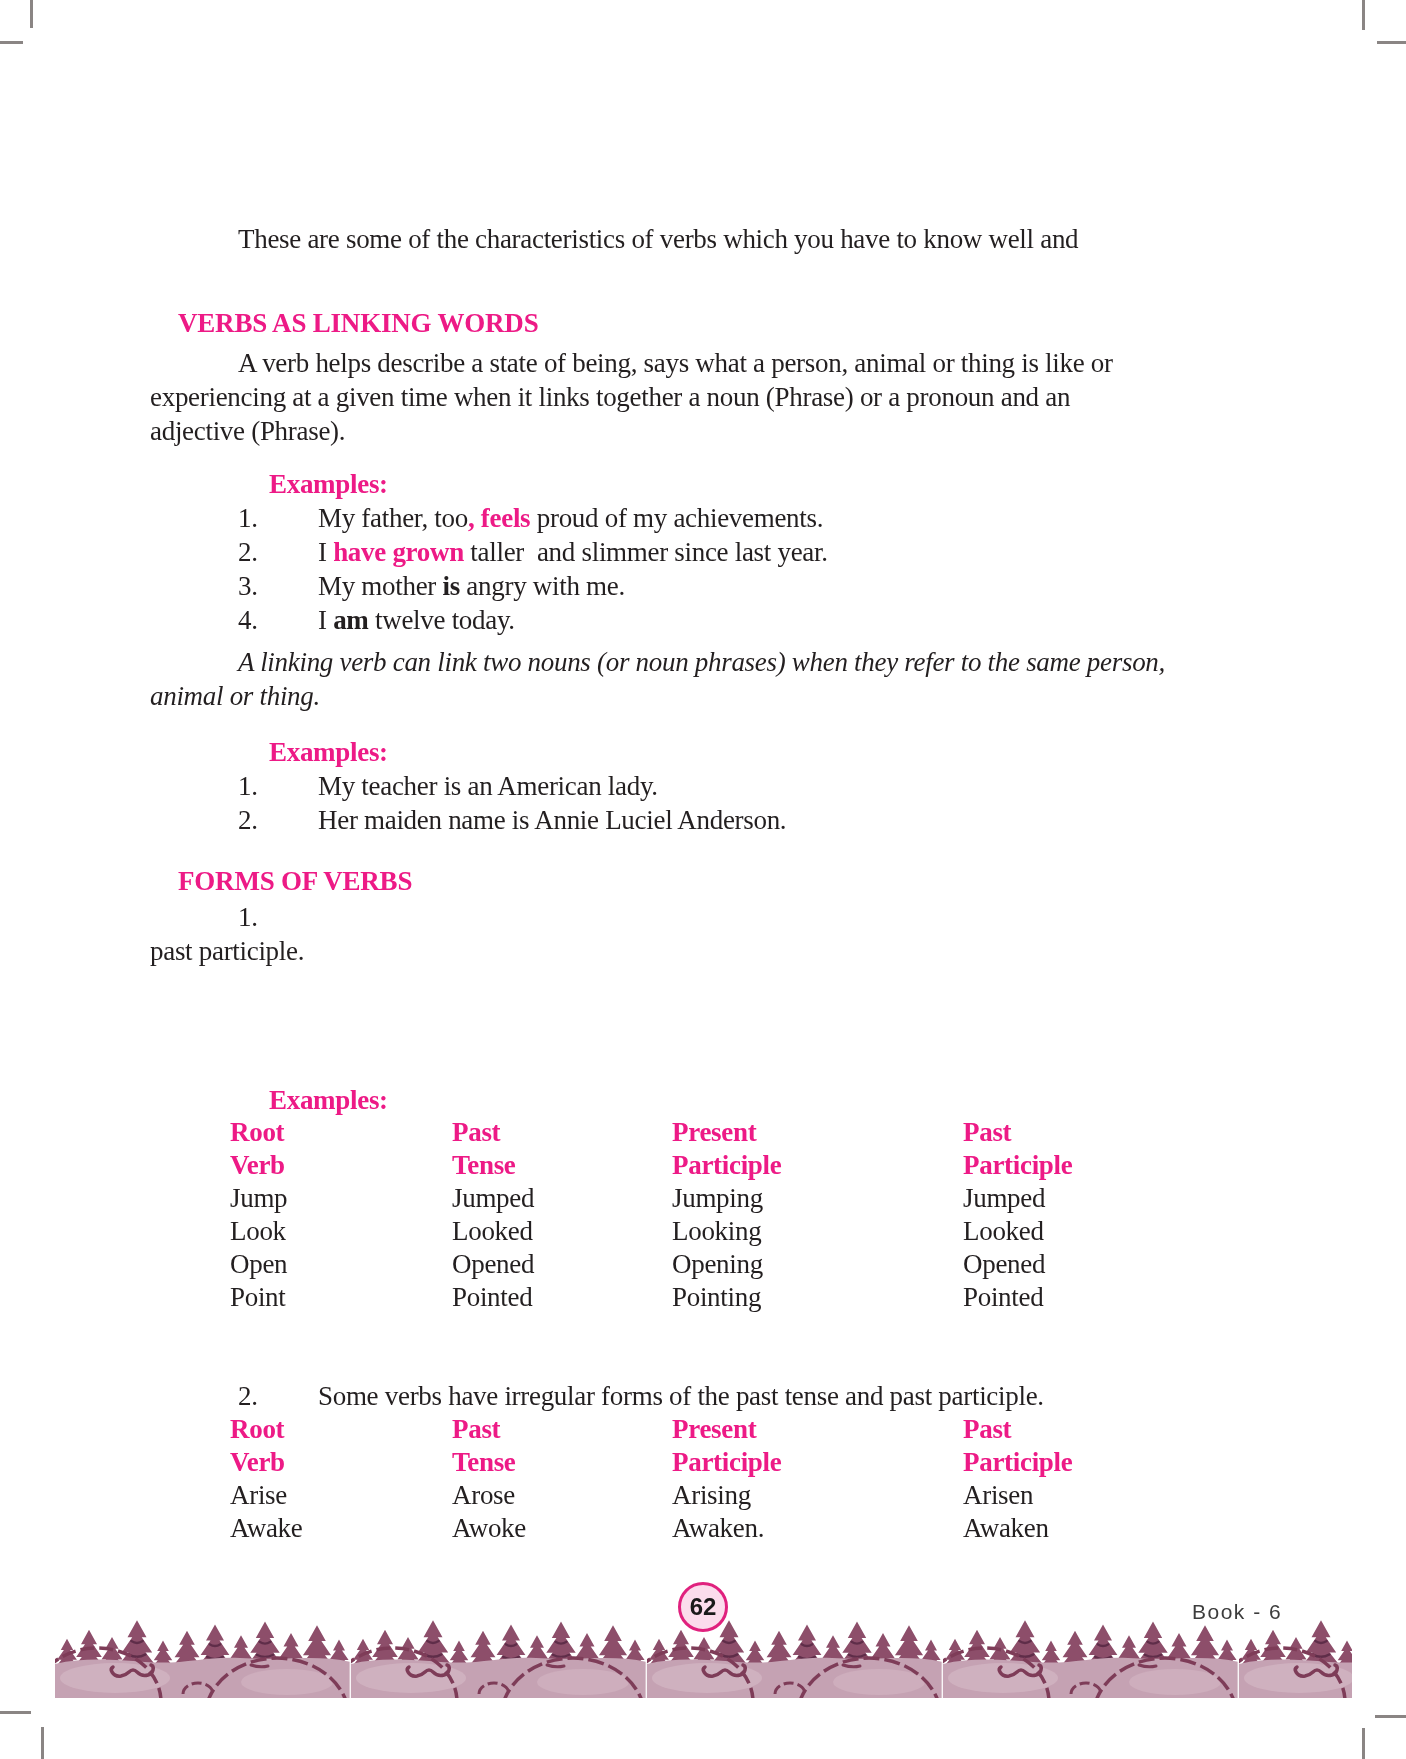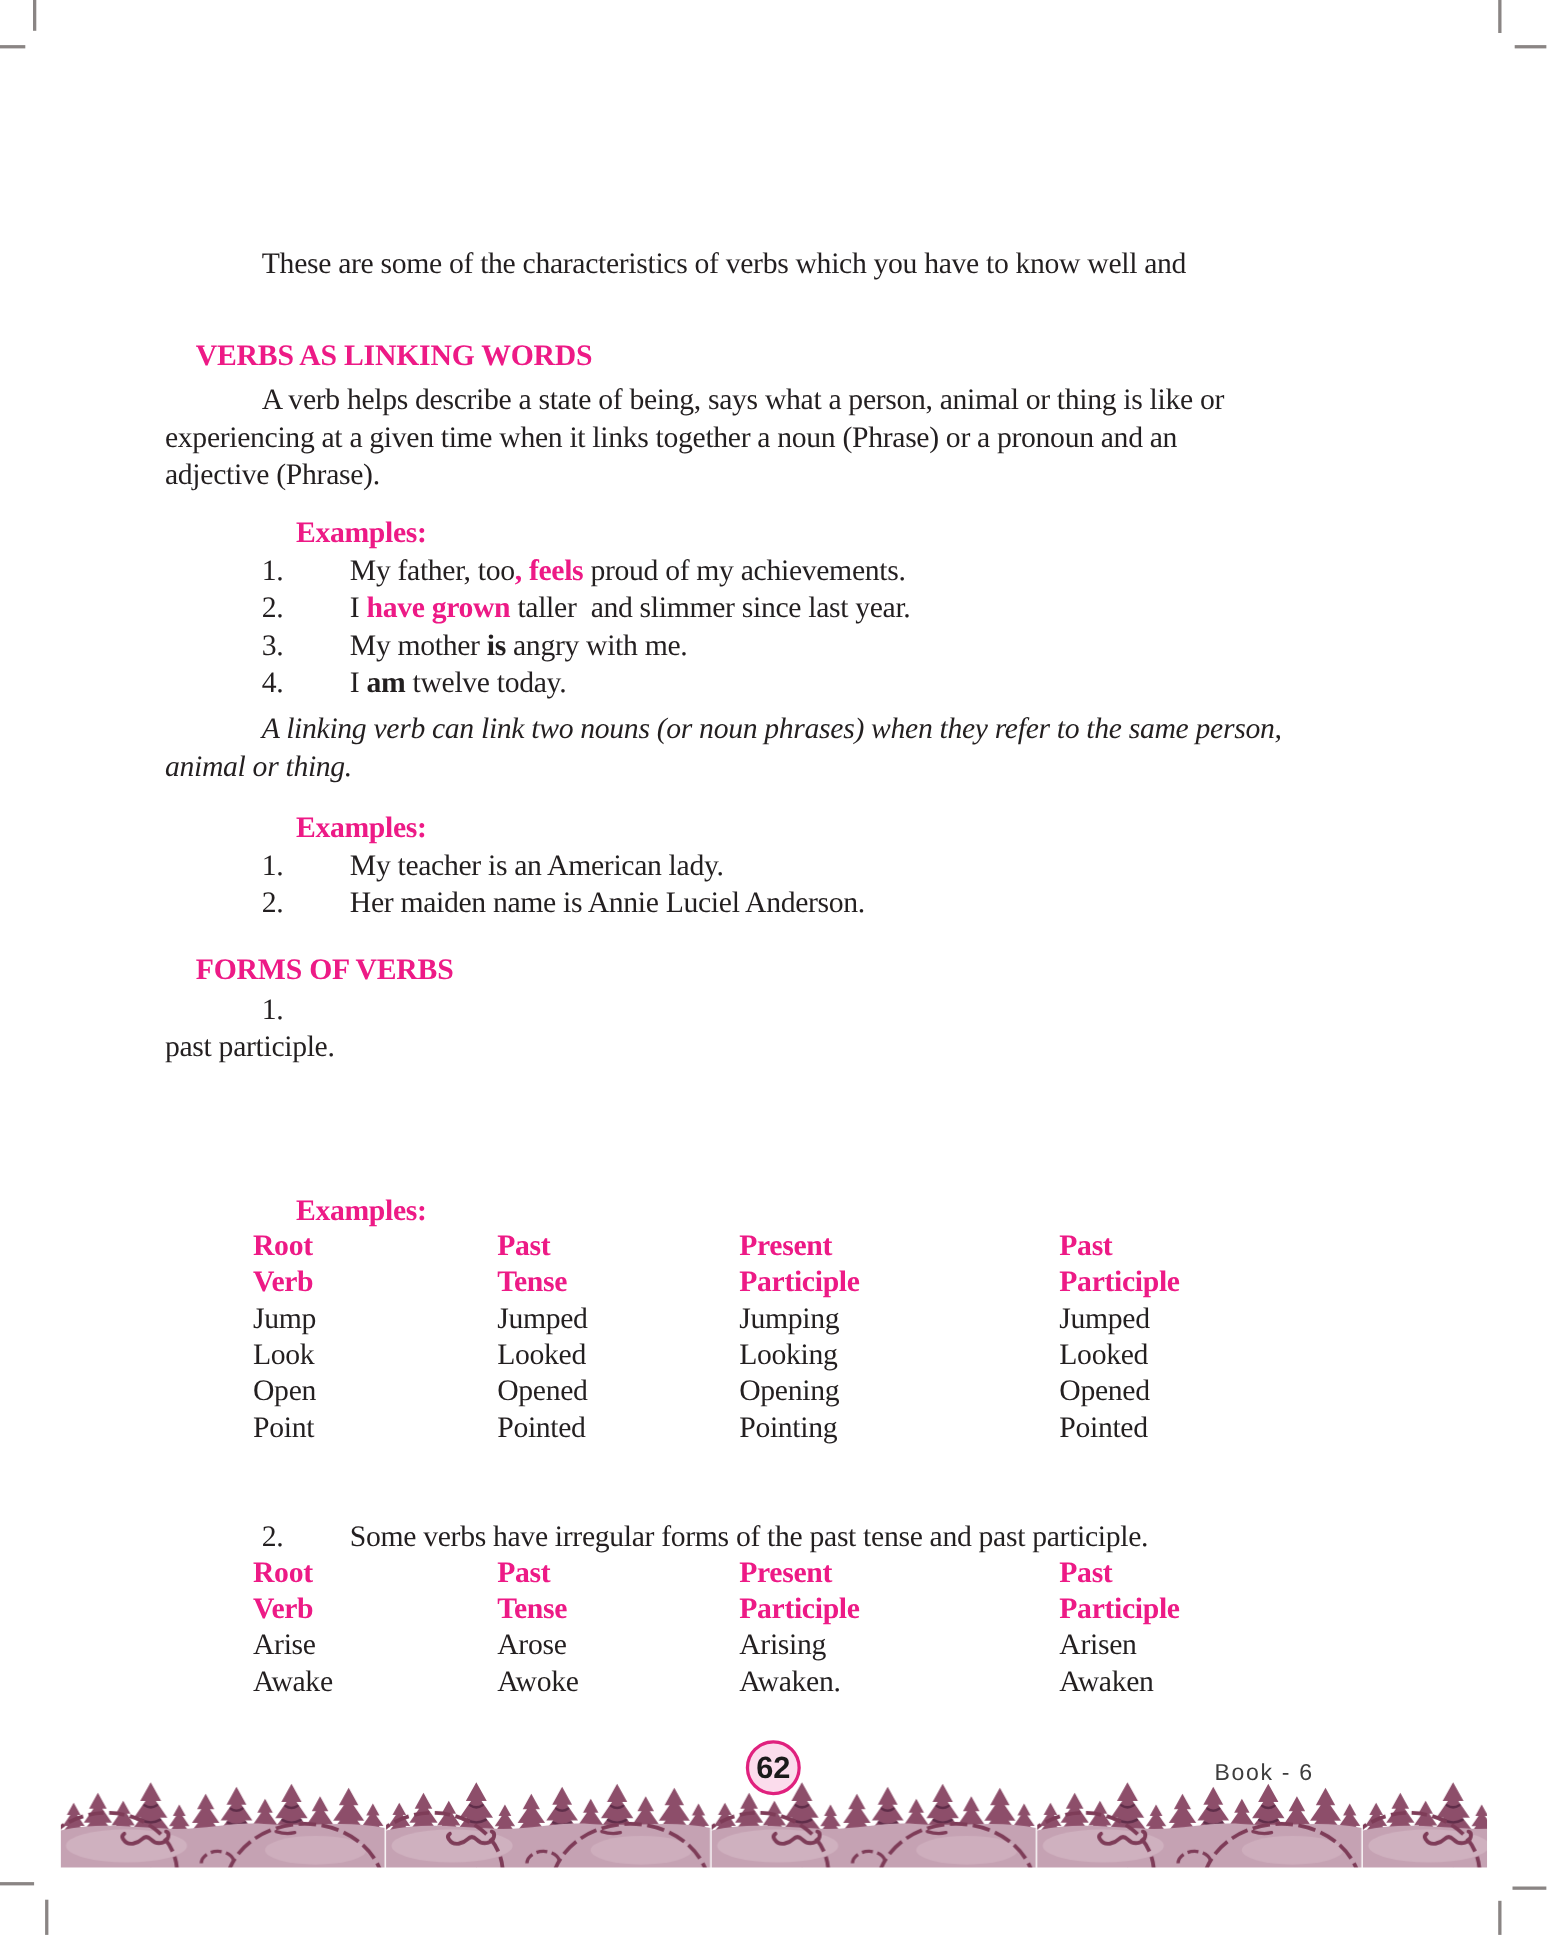--- a/index.html
+++ b/index.html
@@ -34,25 +34,25 @@
     margin-left:80px;line-height:33px;
   }
   .vt-head{color:var(--accent-pink);font-weight:bold;}
   .vt-cell{}
   .crop{background:var(--crop-mark);position:absolute;}
   .forest-wrap{position:absolute;left:55px;top:1620px;width:1297px;height:78px;}
   .page-badge{
     position:absolute;left:678px;top:1582px;width:50px;height:50px;box-sizing:border-box;
     background:var(--circle-fill);border:3px solid var(--circle-border);border-radius:50%;
     display:flex;align-items:center;justify-content:center;
-    font-family:"Liberation Sans","DejaVu Sans",sans-serif;font-weight:bold;font-size:28px;color:#1a1a1a;
+    font-family:"Liberation Sans","DejaVu Sans",sans-serif;font-weight:bold;font-size:24px;color:#1a1a1a;
     z-index:5;letter-spacing:0;
   }
   .book-label{
-    position:absolute;left:1104px;top:1600px;
+    position:absolute;left:1192px;top:1600px;
     font-family:"Liberation Sans","DejaVu Sans",sans-serif;
     font-size:21px;color:#3d3d3d;letter-spacing:1.5px;white-space:nowrap;
   }
 </style>
 </head>
 <body>
 
 <div class="crop" style="left:30px;top:0;width:3px;height:28px;"></div>
 <div class="crop" style="left:0;top:41px;width:23px;height:3px;"></div>
 <div class="crop" style="left:1362px;top:0;width:3px;height:30px;"></div>

